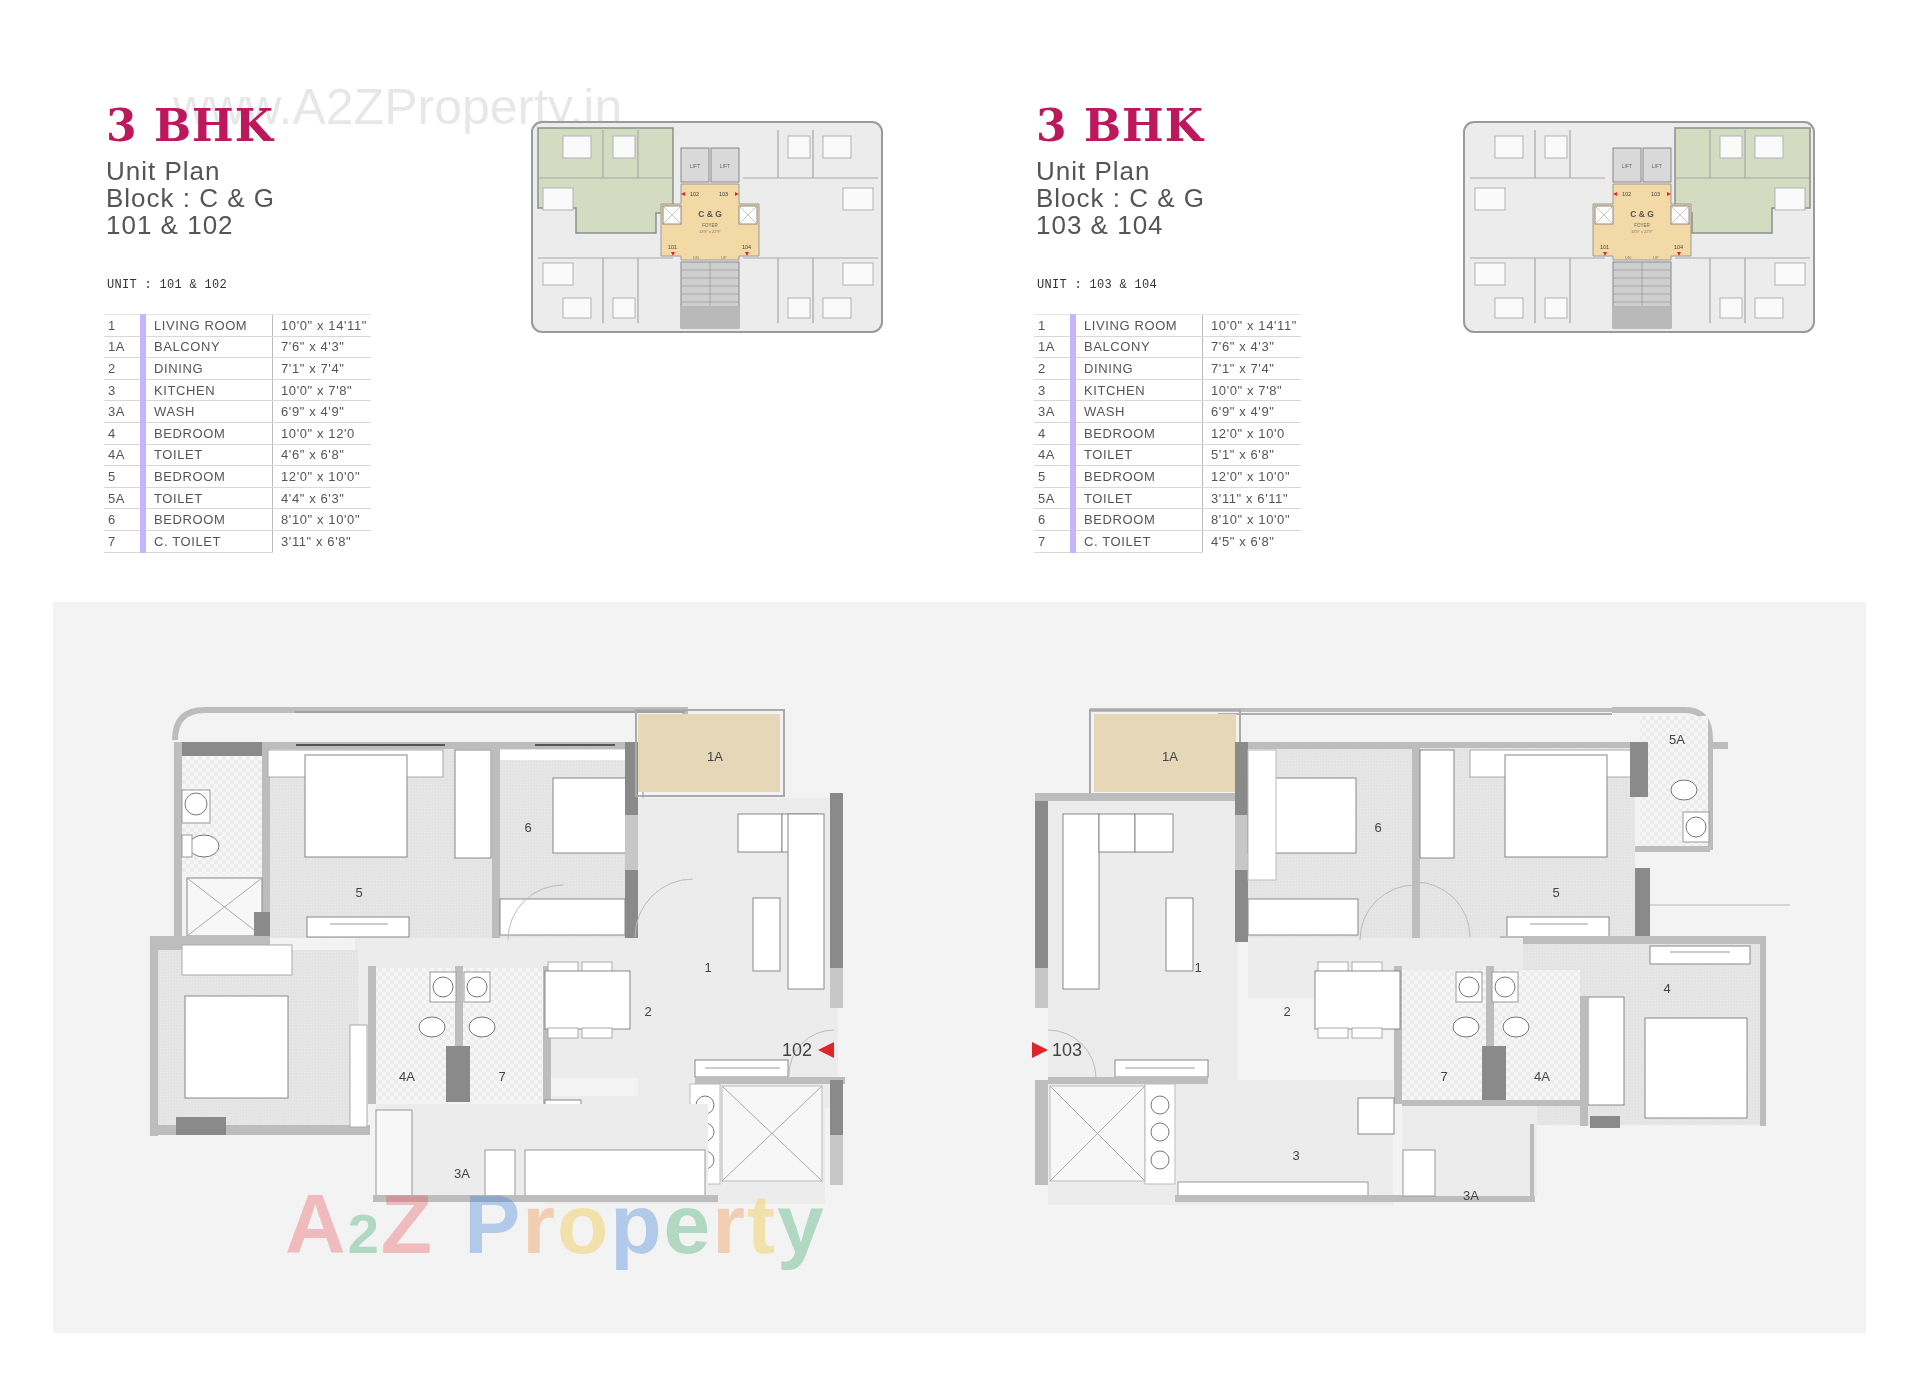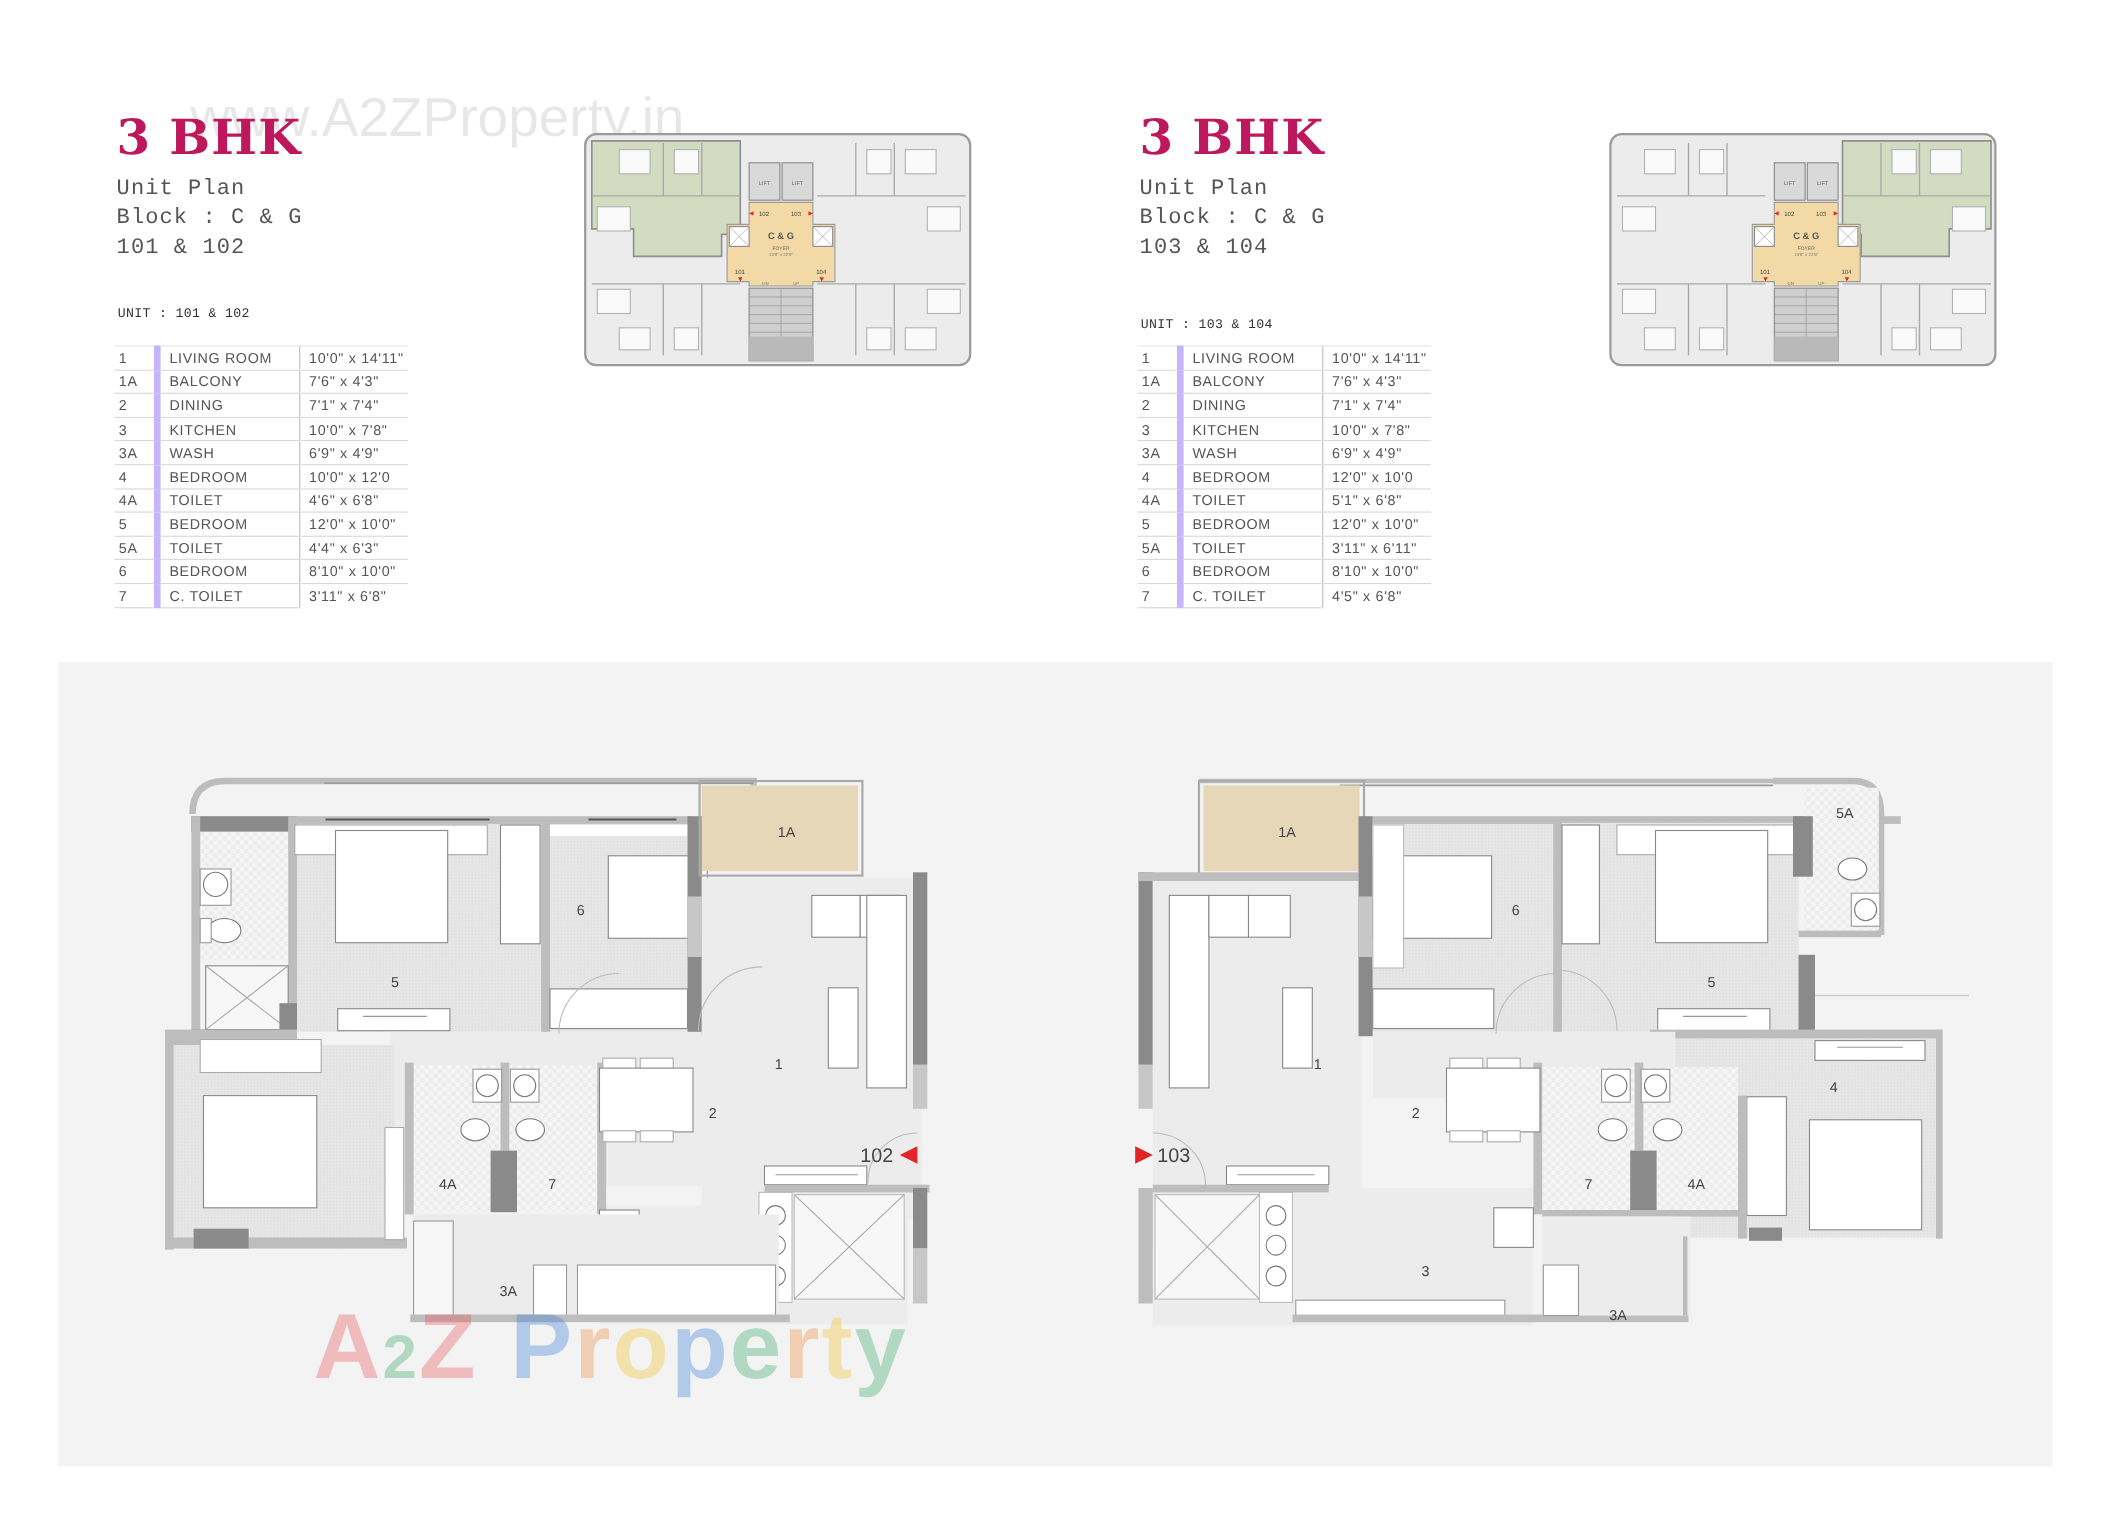--- a/index.html
+++ b/index.html
@@ -1,19 +1,19 @@
 <!DOCTYPE html>
 <html><head>
 <meta charset="utf-8">
 <style>
   html,body{margin:0;padding:0;}
   body{width:1920px;height:1387px;background:#ffffff;position:relative;overflow:hidden;font-family:"DejaVu Sans",sans-serif;color:#444;}
   .watermark-url{position:absolute;left:132px;top:78px;font-family:"Liberation Sans",sans-serif;font-size:50px;color:#000;opacity:.09;letter-spacing:0px;white-space:nowrap;margin-left:41px;}
   .bhk{position:absolute;font-family:"DejaVu Serif",serif;font-weight:bold;font-size:44px;color:#be185d;letter-spacing:1px;}
-  .sub{position:absolute;font-family:Liberation Mono, monospace;font-size:20px;line-height:27px;color:#555;letter-spacing:1px;}
+  .sub{position:absolute;font-family:Liberation Sans, sans-serif;font-size:26px;line-height:27px;color:#555;letter-spacing:1px;}
   .unitlbl{position:absolute;font-family:Liberation Mono, monospace;font-size:12px;color:#333;letter-spacing:.3px;}
   table.spec{position:absolute;border-collapse:collapse;font-family:"Liberation Sans",sans-serif;font-size:13px;color:#555;letter-spacing:.6px;}
   table.spec td{height:20.6px;padding:0 0 0 4px;border-bottom:1px solid #d8d8d8;white-space:nowrap;}
   table.spec td.c1{width:32px;}
   table.spec td.c2{width:118px;border-left:6px solid #c4b5fd;padding-left:8px;}
   table.spec td.c3{width:90px;border-left:1px solid #bbb;padding-left:8px;}
   table.spec tr:first-child td{border-top:1px solid #e6e6e6;}
   .keyplan{position:absolute;}
   .panel{position:absolute;left:53px;top:602px;width:1813px;height:731px;background:#f3f3f3;}
   .plan{position:absolute;}
@@ -165,21 +165,21 @@
   <text x="165" y="141" font-size="4" fill="#777" font-family="Liberation Sans, sans-serif">DN</text>
   <text x="193" y="141" font-size="4" fill="#777" font-family="Liberation Sans, sans-serif">UP</text>
 </svg>
 
 <div class="bhk" style="left:1036px;top:100px;">3 BHK</div>
 <div class="sub" style="left:1036px;top:158px;">
   <div>Unit Plan</div>
   <div>Block : C &amp; G</div>
   <div>103 &amp; 104</div>
 </div>
-<div class="unitlbl" style="left:1037px;top:288px;">UNIT : 103 &amp; 104</div>
+<div class="unitlbl" style="left:1037px;top:278px;">UNIT : 103 &amp; 104</div>
 
 <table class="spec" style="left:1034px;top:314px;">
   <tbody>
     <tr>
         <td class="c1">1</td>
         <td class="c2">LIVING ROOM</td>
         <td class="c3">10'0" x 14'11"</td>
       </tr>
     <tr>
         <td class="c1">1A</td>

